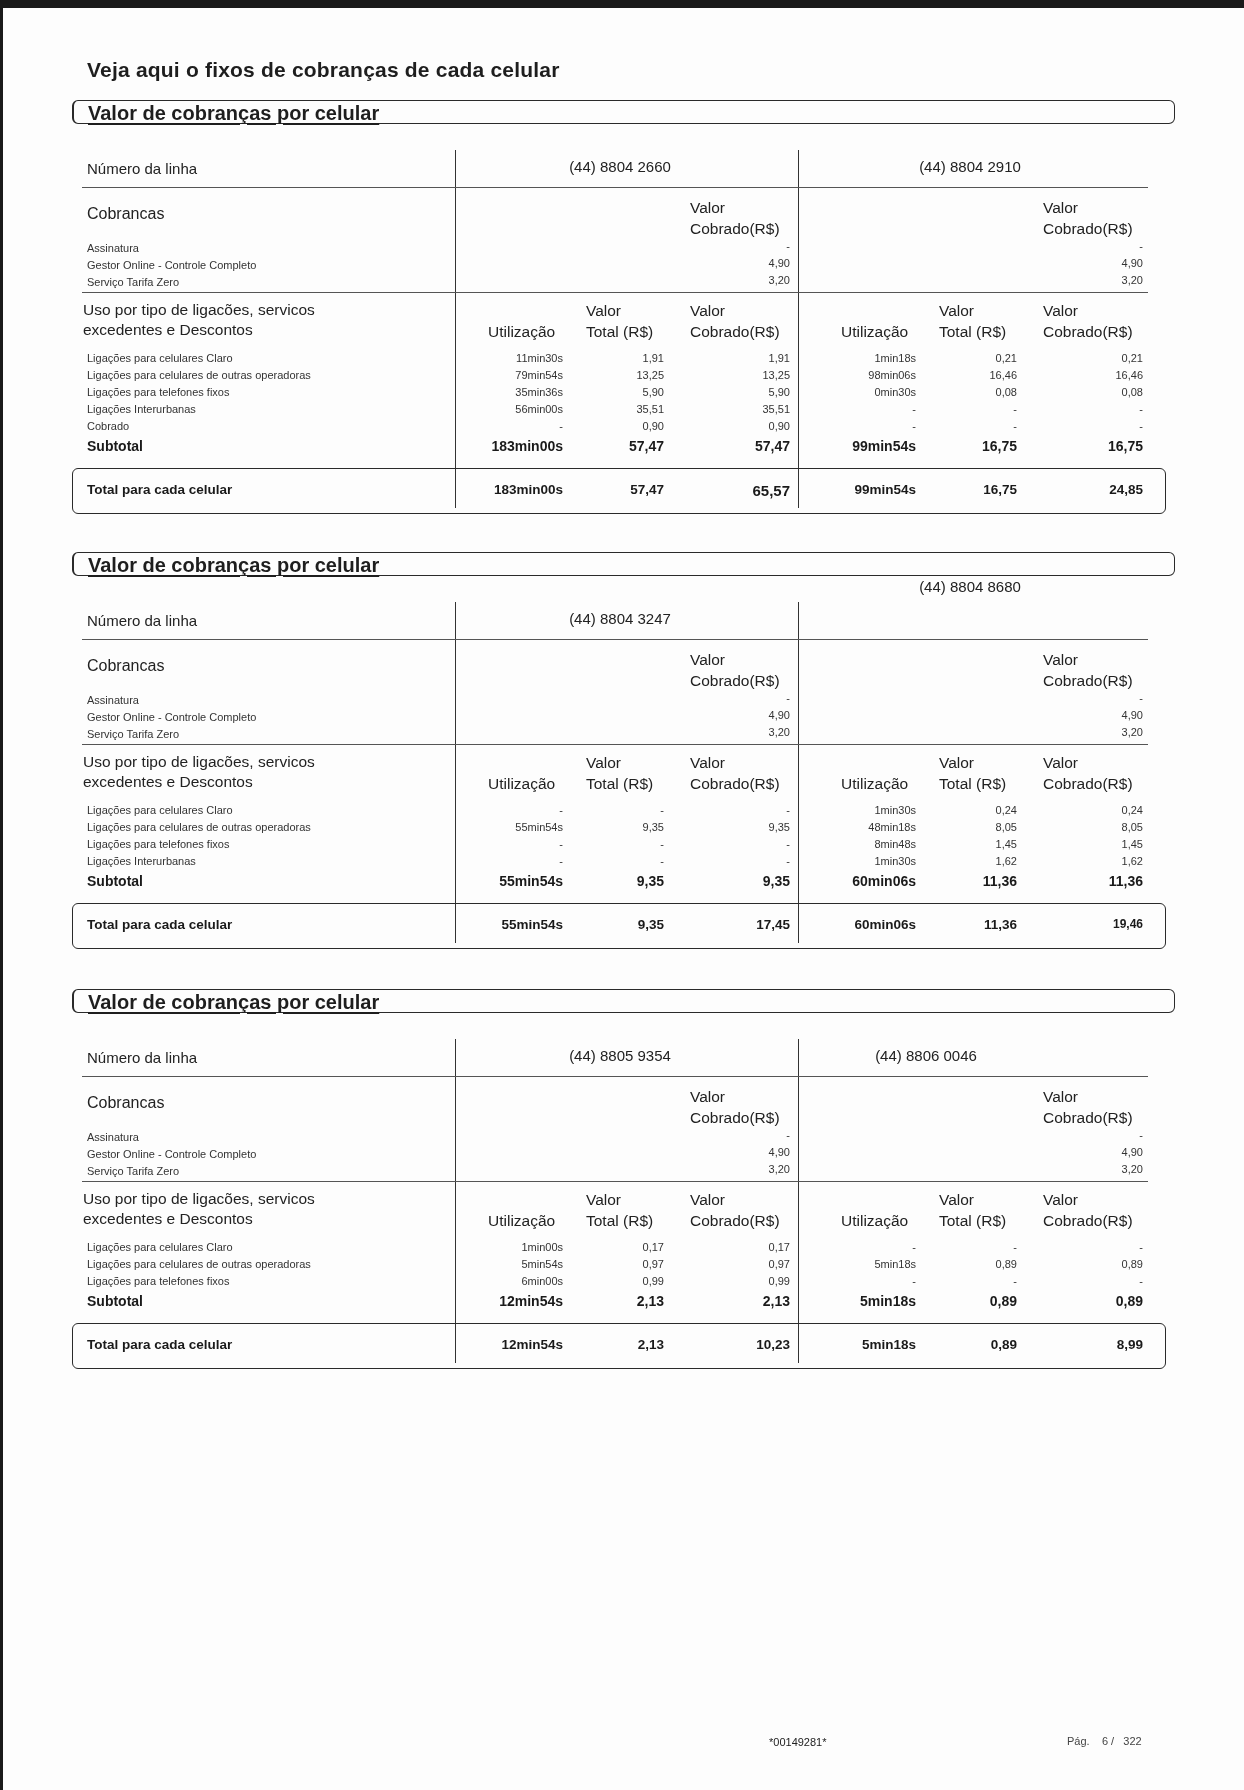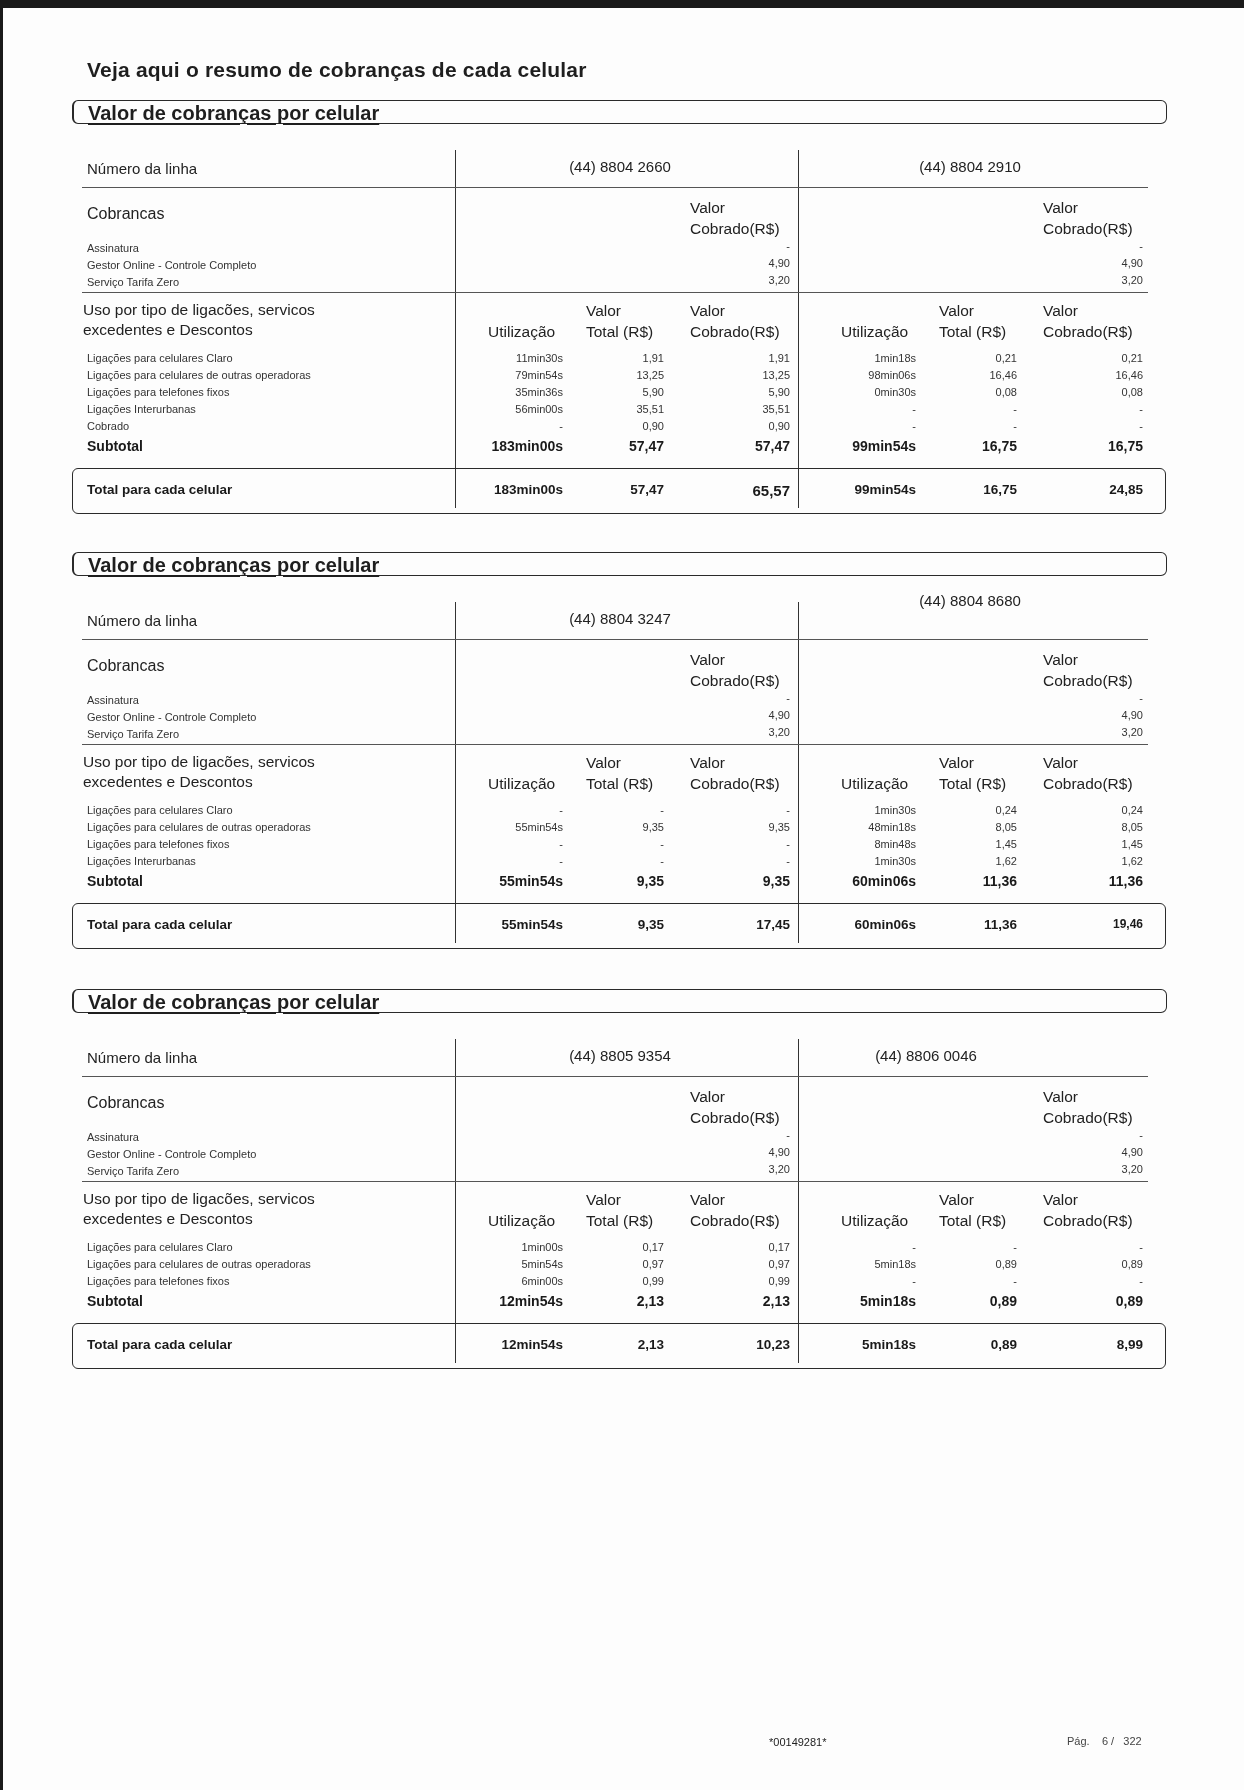--- a/index.html
+++ b/index.html
@@ -15,20 +15,21 @@
   }
   .main-title {
     position:absolute; left:87px; top:58px;
     font-size:21px; font-weight:bold; letter-spacing:0.2px; color:#1e1e1e;
   }
   .section { position:absolute; left:0; width:1244px; }
   .sec-header {
     position:absolute; left:72px; width:1092px; height:22px;
     border:1.5px solid #2a2a2a; border-radius:6px;
     border-left-width:2px;
+    padding-left:8px;
   }
   .sec-header span {
     position:absolute; left:14px; top:1px;
     font-size:20px; font-weight:bold; color:#1e1e1e;
     text-decoration:underline; text-underline-offset:3px;
   }
   .vline { position:absolute; width:1px; background:#333; }
   .hline { position:absolute; height:1px; background:#555; }
   .lbl-line { position:absolute; font-size:15px; color:#222; }
   .lbl-big { position:absolute; font-size:15.5px; color:#222; line-height:20px; }
@@ -44,21 +45,21 @@
     border:1.5px solid #2a2a2a; border-radius:6px;
   }
   .footer-code { position:absolute; left:769px; top:1736px; font-size:11px; color:#222; }
   .footer-page { position:absolute; left:1067px; top:1735px; font-size:11px; color:#444; }
 </style>
 </head>
 <body>
 
 <div class="page"></div>
 
-<div class="main-title">Veja aqui o resumo de cobranças de cada celular</div>
+<div class="main-title">Veja aqui o fixos de cobranças de cada celular</div>
 
 <div id="sections-root">
     <div class="section" style="top: 0px;">
       <div class="sec-header" style="top:100px">
         <span>Valor de cobranças por celular</span>
       </div>
       <div class="vline" style="left:455px;top:150px;height:358px"></div>
       <div class="vline" style="left:798px;top:150px;height:358px"></div>
       <div class="hline" style="left:82px;top:187px;width:1066px"></div>
       <div class="hline" style="left:82px;top:292px;width:1066px"></div>
@@ -240,21 +241,21 @@
       <div class="bold" style="left:554px;width:110px;top:873px">9,35</div>
       <div class="bold" style="left:554px;width:110px;top:917px;font-size:13.5px">9,35</div>
       <div class="col" style="left:700px;width:90px;top:802px">
         <div>-</div>
         <div>9,35</div>
         <div>-</div>
         <div>-</div>
       </div>
       <div class="bold" style="left:680px;width:110px;top:873px">9,35</div>
       <div class="bold" style="left:680px;width:110px;top:917px;font-size:13.5px">17,45</div>
-      <div class="phone" style="left:820px;top:592px">(44) 8804 8680</div>
+      <div class="phone" style="left:820px;top:578px">(44) 8804 8680</div>
       <div class="colhead" style="left:1043px;top:649px">
         <div>Valor</div>
         <div>Cobrado(R$)</div>
       </div>
       <div class="col" style="left:1083px;width:60px;top:690px">
         <div>-</div>
         <div>4,90</div>
         <div>3,20</div>
       </div>
       <div class="colhead" style="left:841px;top:773px">Utilização</div>

